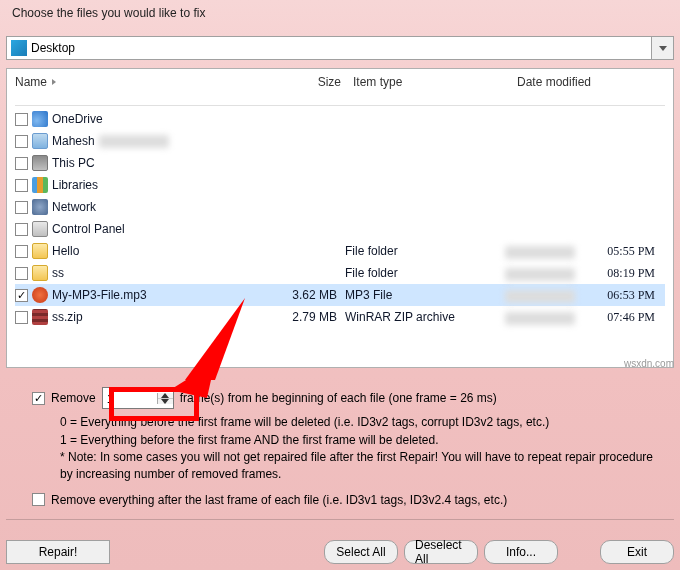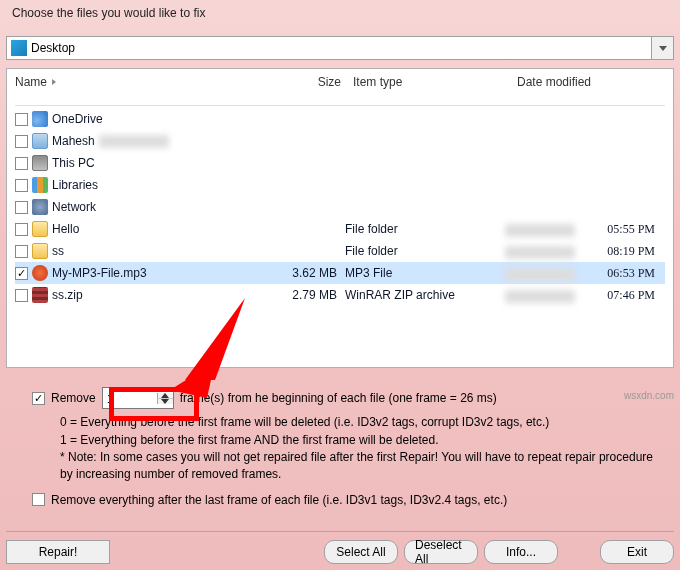--- a/index.html
+++ b/index.html
@@ -227,21 +227,21 @@
     width: 90px;
     height: 34px;
   }
 
   .footer {
     position: absolute;
     left: 6px;
     right: 6px;
     bottom: 6px;
     border-top: 1px solid #c59d9d;
-    padding-top: 8px;
+    padding-top: 20px;
     display: flex;
     align-items: center;
     gap: 6px;
   }
   .btn {
     background: #f0f0f0;
     border: 1px solid #a0a0a0;
     height: 24px;
     font-size: 12px;
     display: inline-flex;
@@ -258,21 +258,21 @@
     position: absolute;
     left: 155px;
     top: 290px;
     z-index: 6;
     pointer-events: none;
   }
 
   .watermark {
     position: absolute;
     right: 6px;
-    top: 390px;
+    top: 358px;
     font-size: 10px;
     color: #9a9a9a;
     writing-mode: horizontal-tb;
     z-index: 3;
   }
 </style>
 </head>
 <body>
 <div class="app">
 
@@ -356,20 +356,33 @@
           <div class="cell-date">
             <span></span>
             <span></span>
           </div>
         </div>
         <div class="row">
           <div class="cell-name">
             <span class="chk"></span>
             <span class="fi fi-net"></span>
             <span>Network</span>
+          </div>
+          <div class="cell-size"></div>
+          <div></div>
+          <div class="cell-date">
+            <span></span>
+            <span></span>
+          </div>
+        </div>
+        <div class="row">
+          <div class="cell-name">
+            <span class="chk"></span>
+            <span class="fi fi-cpl"></span>
+            <span>Control Panel</span>
           </div>
           <div class="cell-size"></div>
           <div></div>
           <div class="cell-date">
             <span></span>
             <span></span>
           </div>
         </div>
         <div class="row">
           <div class="cell-name">

